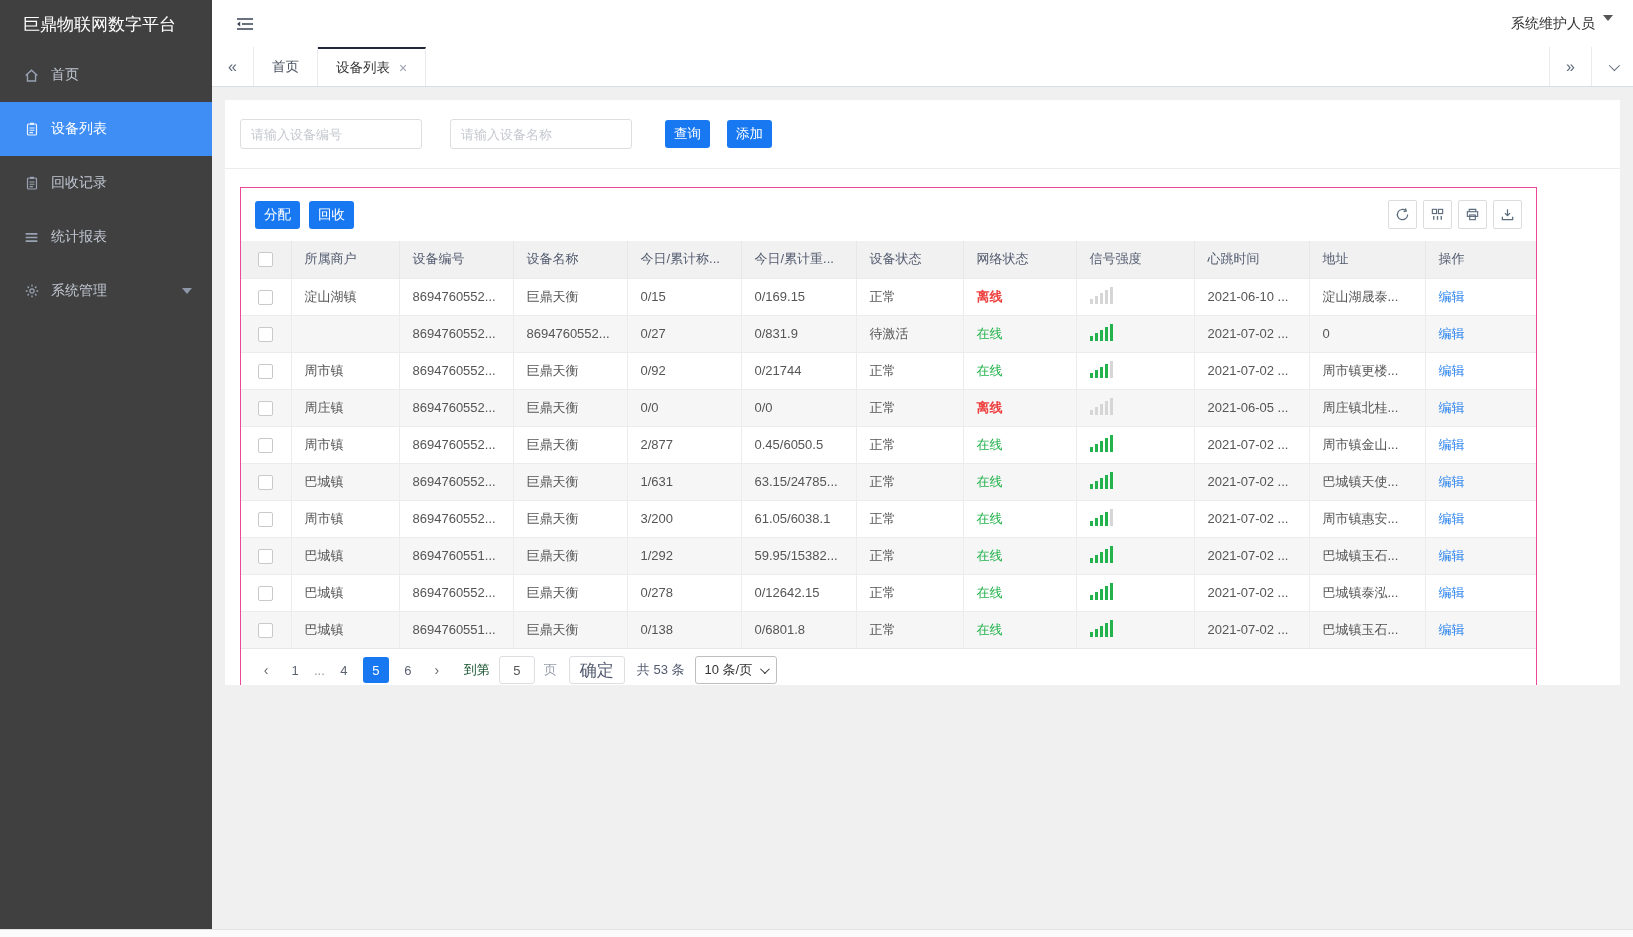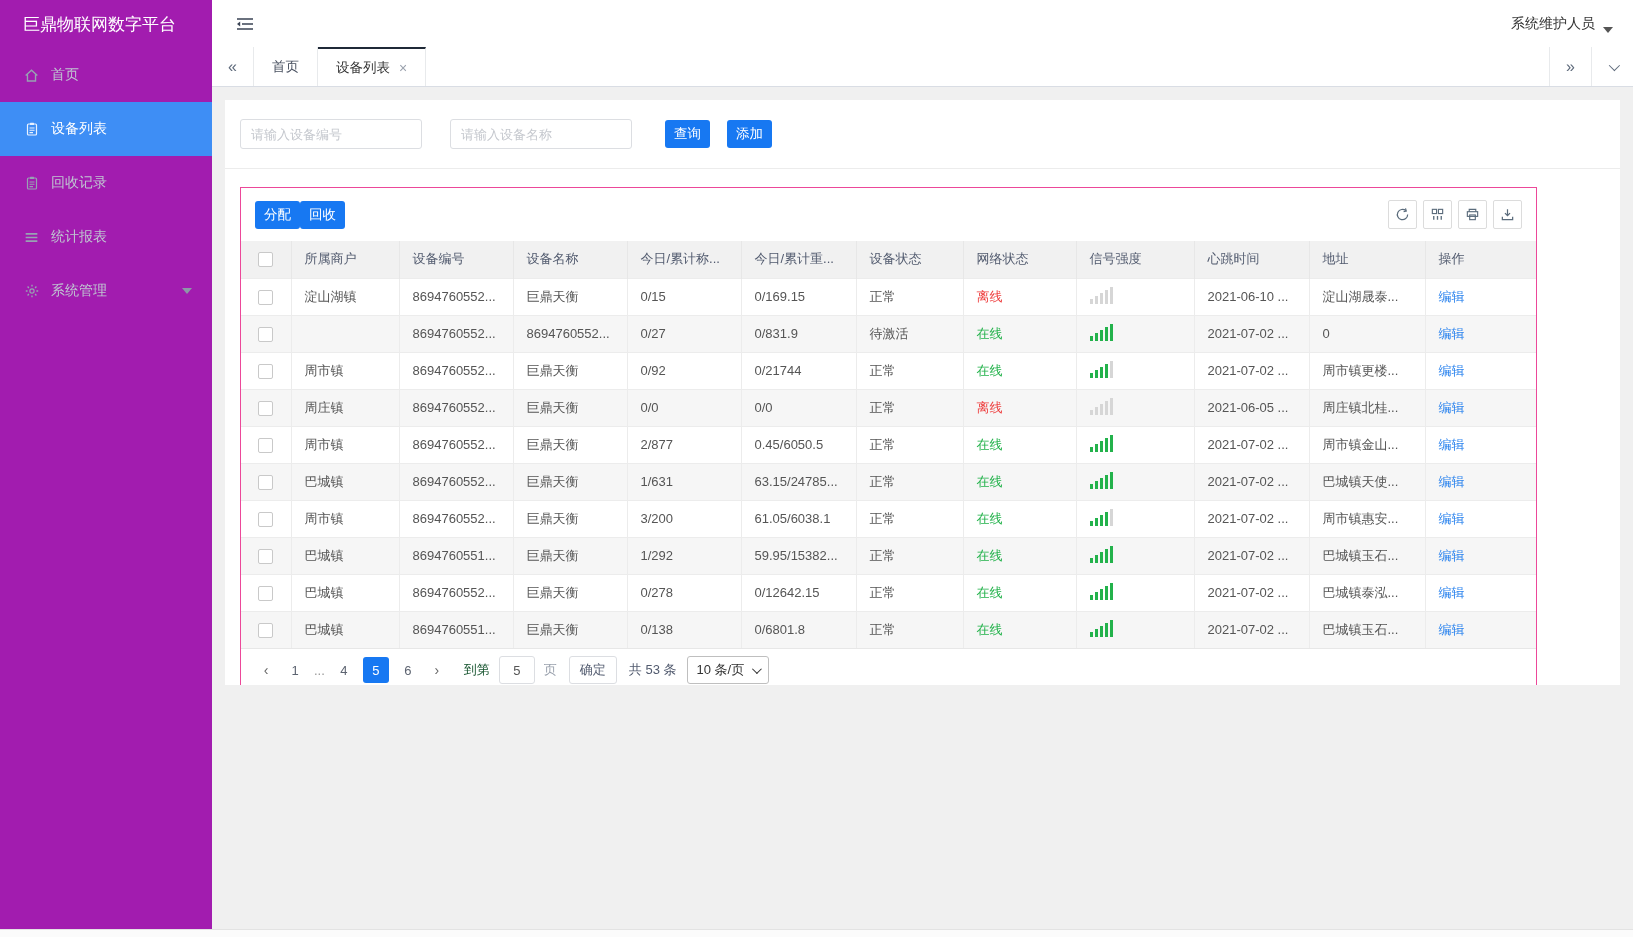--- a/index.html
+++ b/index.html
@@ -1,33 +1,33 @@
 <!DOCTYPE html>
 <html><head>
 <meta charset="utf-8">
 <style>
   * { margin:0; padding:0; box-sizing:border-box; }
   html,body { width:1633px; height:937px; font-family:"Liberation Sans","DejaVu Sans",sans-serif; background:#f0f0f0; overflow:hidden; }
   .page { display:flex; height:929px; }
 
   
-  .sidebar { width:212px; background:#a21caf; flex-shrink:0; }
+  .sidebar { width:212px; background:#404040; flex-shrink:0; }
   .logo { height:48px; line-height:50px; padding-left:23px; color:#ffffff; font-size:17px; white-space:nowrap; }
   .nav { padding-top:0; }
   .nav-item { height:54px; display:flex; align-items:center; padding-left:23px; gap:11px; font-size:14px; color:#bfc6d1; cursor:pointer; }
   .nav-item .ico { width:17px; height:17px; display:flex; align-items:center; justify-content:center; color:#98a2b3; flex-shrink:0; }
   .nav-item.active { background:#3e8ef5; color:#ffffff; }
   .nav-item.active .ico { color:#eaf2ff; }
   .nav-caret { margin-left:auto; margin-right:20px; width:0; height:0; border-left:5px solid transparent; border-right:5px solid transparent; border-top:6px solid #8d97a8; }
 
   
   .main { flex:1; display:flex; flex-direction:column; min-width:0; }
   .topbar { height:47px; background:#fff; display:flex; align-items:center; justify-content:space-between; padding:0 20px 0 24px; }
   .collapse-btn { color:#3a4354; cursor:pointer; display:flex; align-items:center; }
-  .user-menu { display:flex; align-items:flex-end; gap:8px; font-size:14px; color:#333; cursor:pointer; }
+  .user-menu { display:flex; align-items:flex-start; gap:8px; font-size:14px; color:#333; cursor:pointer; }
   .user-caret { width:0; height:0; border-left:5px solid transparent; border-right:5px solid transparent; border-top:6px solid #555; }
 
   .tabbar { height:40px; background:#fff; border-bottom:1px solid #d9dde4; display:flex; align-items:stretch; }
   .tab-edge { width:42px; display:flex; align-items:center; justify-content:center; color:#5f6b7c; font-size:16px; cursor:pointer; }
   .tab-edge.left { border-right:1px solid #e8eaec; }
   .tab-edge.rt { border-left:1px solid #e8eaec; }
   .tab { padding:0 18px; display:flex; align-items:center; gap:9px; border-right:1px solid #e8eaec; font-size:13.5px; color:#4a5261; cursor:pointer; position:relative; background:#fff; }
   .tab.active { border-top:2px solid #1f2937; color:#333; }
   .tab-close { color:#9aa1ad; font-size:14px; cursor:pointer; }
   .tab-spacer { flex:1; }
@@ -39,47 +39,47 @@
   .filter-row { padding:19px 15px; display:flex; align-items:center; border-bottom:1px solid #ececec; }
   .filter-input { width:182px; height:30px; border:1px solid #dcdee2; border-radius:3px; padding:0 10px; font-size:13px; color:#555; outline:none; }
   .filter-input + .filter-input { margin-left:28px; }
   .filter-input::placeholder { color:#c5c8ce; }
   .btn { background:#1778f2; color:#fff; border:none; border-radius:3px; height:28px; padding:0 9px; font-size:13.5px; cursor:pointer; }
   .btn.query { margin-left:33px; }
   .btn.add { margin-left:17px; }
 
   .table-wrap { width:1297px; margin:18px 15px 0 15px; border:1px solid #ec4899; }
   .table-toolbar { padding:12px 14px; display:flex; align-items:center; }
-  .table-toolbar .btn + .btn { }
+  .table-toolbar .btn + .btn { margin-left:9px; }
   .toolbar-icons { margin-left:auto; display:flex; gap:6px; }
   .icon-btn { width:29px; height:29px; border:1px solid #dcdcdc; background:#fff; border-radius:2px; display:flex; align-items:center; justify-content:center; color:#5a6b7b; cursor:pointer; }
 
   table { width:100%; border-collapse:collapse; table-layout:fixed; font-size:13px; color:#555; }
   th { background:#f1f1f1; font-weight:normal; color:#515a6e; height:37px; text-align:left; padding:0 13px; white-space:nowrap; overflow:hidden; border-left:1px solid #e7e7e7; }
   td { height:37px; padding:0 13px; white-space:nowrap; overflow:hidden; border-top:1px solid #ececec; border-left:1px solid #ececec; }
   th:first-child, td:first-child { border-left:none; text-align:center; padding:0; }
   tbody tr:nth-child(even) { background:#f6f6f6; }
   .checkbox { display:inline-block; width:15px; height:15px; border:1px solid #c9c9c9; border-radius:2px; background:#fff; vertical-align:middle; cursor:pointer; }
   .cell-online { color:#23b24b; }
-  .cell-offline { color:#ee3f3f; }
+  .cell-offline { color:#ee3f3f;font-weight:bold; }
   .edit-link { color:#2c84ee; cursor:pointer; text-decoration:none; }
   .signal { display:inline-flex; align-items:flex-end; gap:2px; height:17px; }
   .signal i { width:3px; background:#23b24b; display:block; }
   .signal i:nth-child(1){height:5px;} .signal i:nth-child(2){height:8px;} .signal i:nth-child(3){height:11px;} .signal i:nth-child(4){height:14px;} .signal i:nth-child(5){height:17px;}
   .signal i.off { background:#d6d6d6; }
 
   .pagination { display:flex; align-items:center; padding:0 12px; height:43px; border-top:1px solid #e7e7e7; font-size:13px; color:#808695; }
   .pg-arrow { width:26px; height:26px; display:flex; align-items:center; justify-content:center; color:#666; font-size:14px; cursor:pointer; }
   .pg-num { min-width:26px; height:26px; display:flex; align-items:center; justify-content:center; margin:0 3px; border-radius:3px; color:#5c6370; cursor:pointer; }
   .pg-num.active { background:#1778f2; color:#fff; }
   .pg-ellipsis { margin:0 3px; color:#999; }
   .goto-label { margin-left:14px; color:#14532d;text-align:right; }
   .goto-input { width:36px; height:28px; border:1px solid #dcdee2; border-radius:3px; text-align:center; margin:0 9px; font-size:13px; color:#555; outline:none; }
   .goto-suffix { color:#9aa1ad; }
-  .confirm-btn { height:28px; border:1px solid #dcdee2; background:#fff; border-radius:3px; padding:0 10px; margin:0 12px; color:#515a6e; font-size:13px; cursor:pointer; }
+  .confirm-btn { height:28px; border:1px solid #dcdee2; background:#fff; border-radius:3px; padding:0 10px; margin:0 12px; color:#515a6e; font-size:17px; cursor:pointer; }
   .total-text { color:#515a6e; margin-right:10px; }
   .page-size { height:28px; border:1px solid #bfbfbf; border-radius:3px; padding:0 9px; display:flex; align-items:center; gap:8px; color:#333; cursor:pointer; background:#fff; }
   .page-size .chev-down { border-color:#333; width:7px; height:7px; }
 
   .footer-strip { height:8px; background:#fbfbfb; border-top:1px solid #e3e3e3; }
   svg { display:block; }
 </style>
 </head>
 <body>
 

